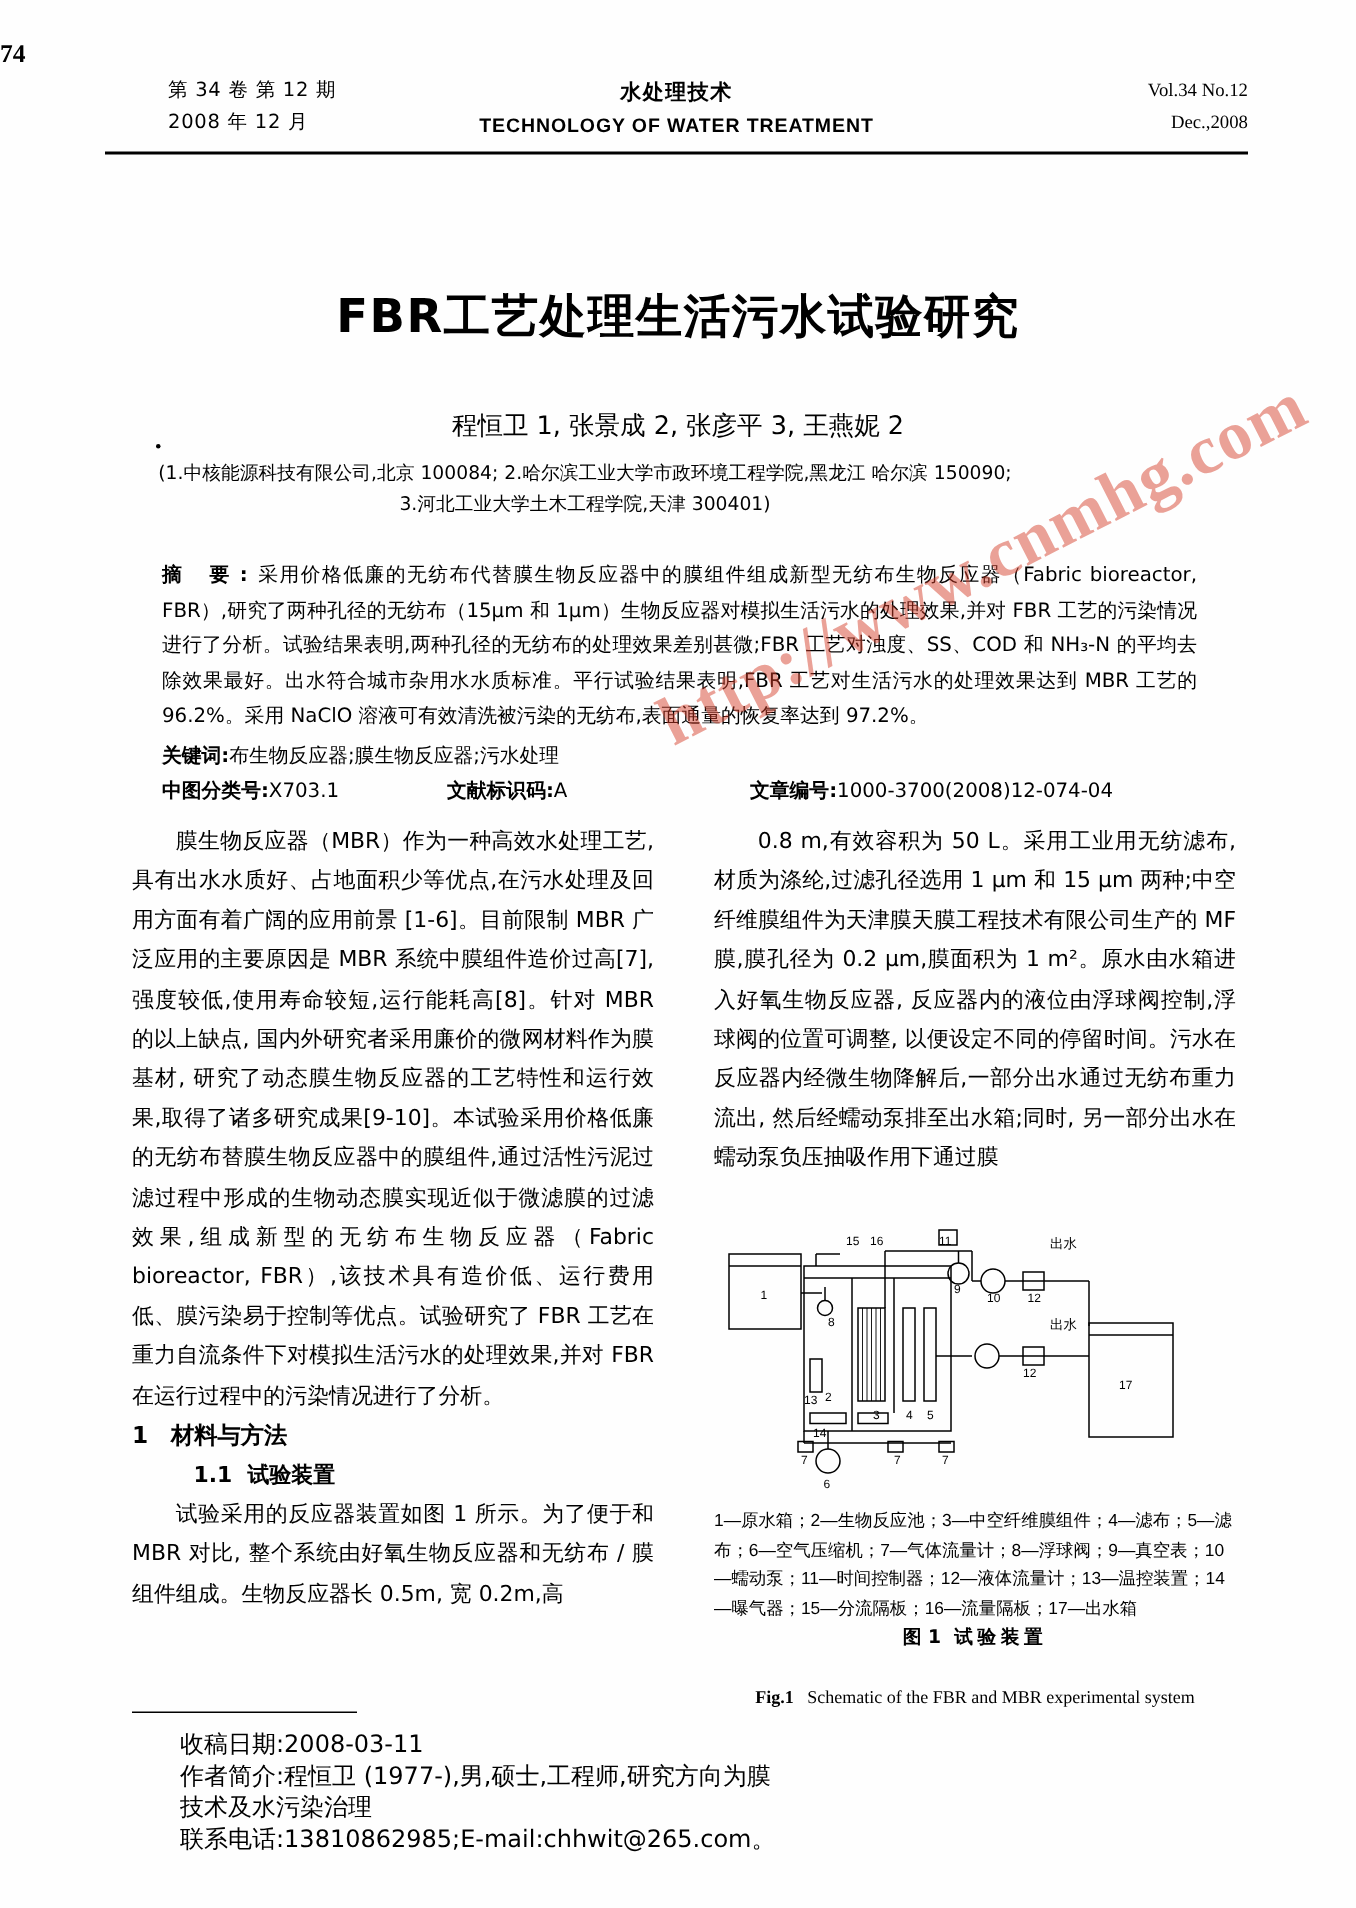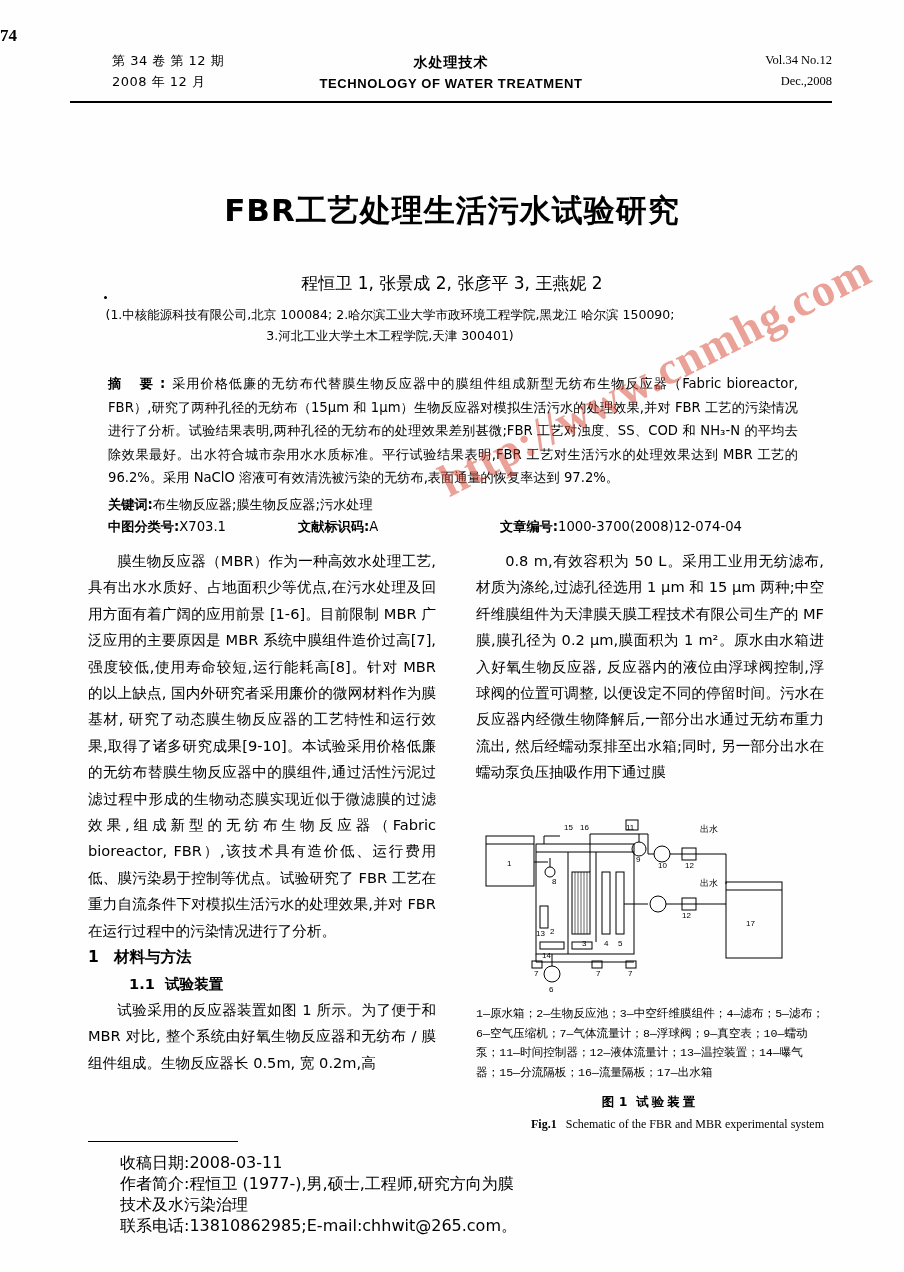--- a/index.html
+++ b/index.html
@@ -198,35 +198,35 @@
     width: 348px;
   }
   .fig-box {
     position: relative;
     width: 348px;
     height: 190px;
   }
   .fig-caption-cn {
     font-size: 11.6px;
     line-height: 19.5px;
-    font-family: Liberation Mono, monospace;
+    font-family: Liberation Sans, sans-serif;
   }
   .fig-title {
     text-align: center;
     font-weight: bold;
     font-size: 12.5px;
     font-family: "DejaVu Sans", sans-serif;
-    margin-top: 12px;
+    margin-top: 1px;
   }
   .fig-title .sp { letter-spacing: 3px; }
   .fig-en {
-    text-align: right;
+    text-align: center;
     font-size: 12px;
     font-family: "Liberation Serif", serif;
-    margin-top: 6px;
+    margin-top: 24px;
   }
   .fig-en .b { font-weight: bold; }
   
   .wm {
     position: absolute;
     left: 430px; top: 460px;
     font-size: 46px;
     font-weight: bold;
     color: rgba(214, 60, 40, 0.48);
     font-family: "Liberation Serif", serif;

